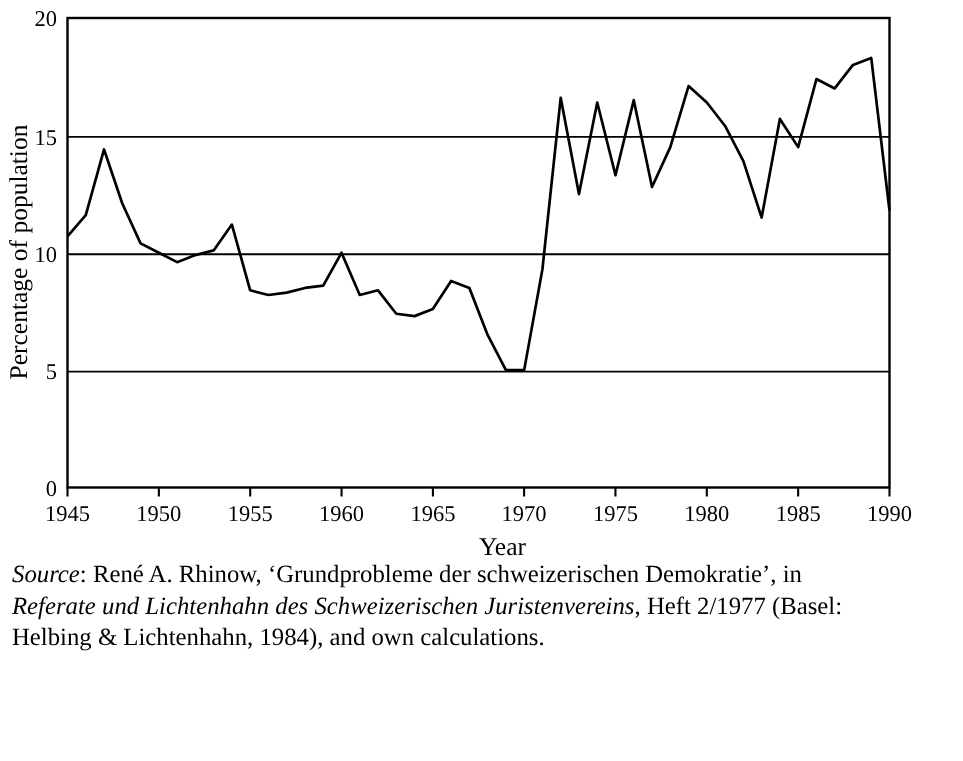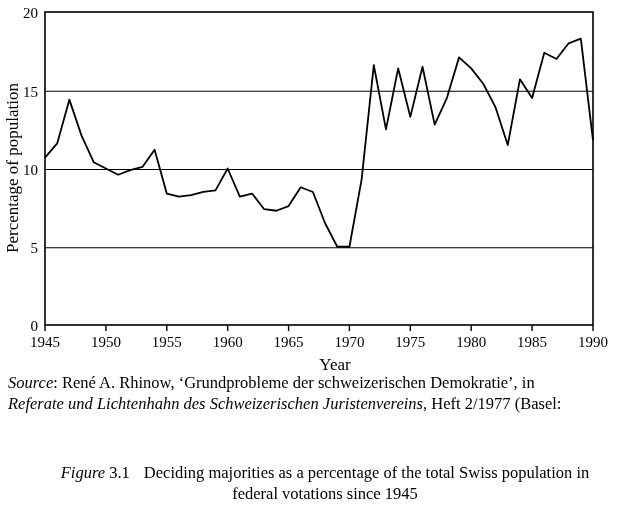--- a/index.html
+++ b/index.html
@@ -125,23 +125,17 @@
     </svg>
   </div>
 
   <div id="caption-block">
     <div class="source-line">
       <span class="src-italic">Source</span><span>: René A. Rhinow, ‘Grundprobleme der schweizerischen Demokratie’, in</span>
     </div>
     <div class="source-line">
       <span class="src-italic">Referate und Lichtenhahn des Schweizerischen Juristenvereins</span><span>, Heft 2/1977 (Basel:</span>
     </div>
+    <div class="source-line">Helbing &amp; Lichtenhahn, 1984), and own calculations.</div>
   </div>
 
-  <div id="figure-block">
-    <div class="fig-line">
-      <span class="fig-italic">Figure</span>
-      <span>3.1</span><span class="fig-gap"></span><span>Deciding majorities as a percentage of the total Swiss population in</span>
-    </div>
-    <div class="fig-line">federal votations since 1945</div>
-  </div>
 
 </div>
 
 </body></html>

